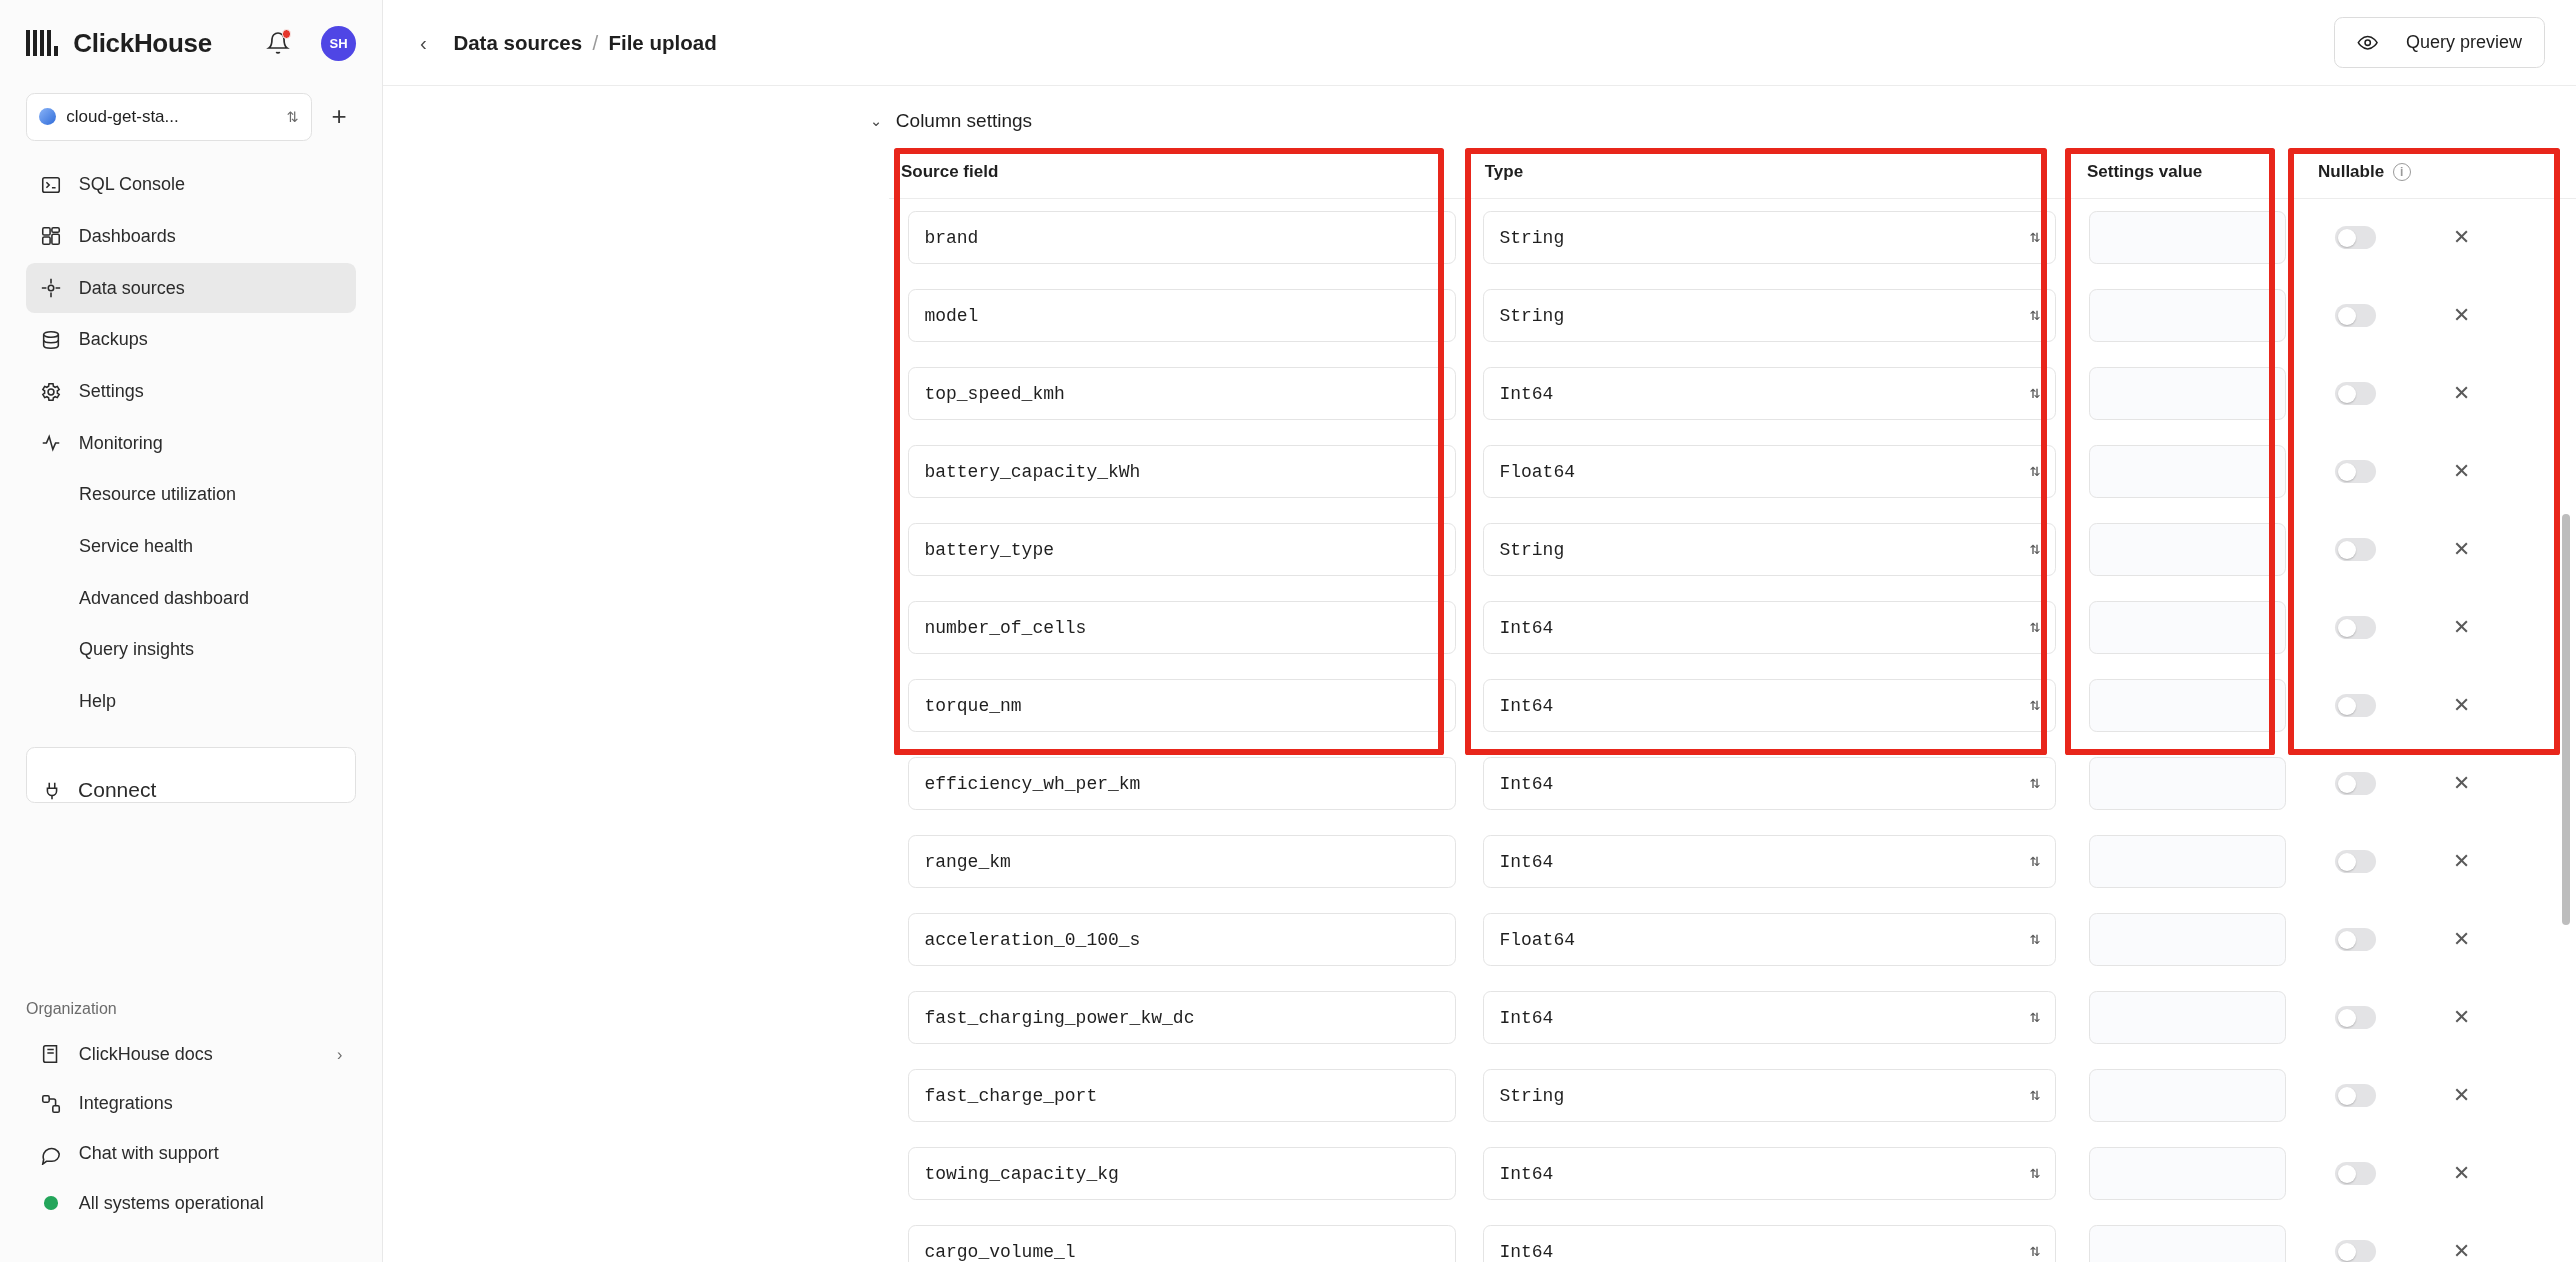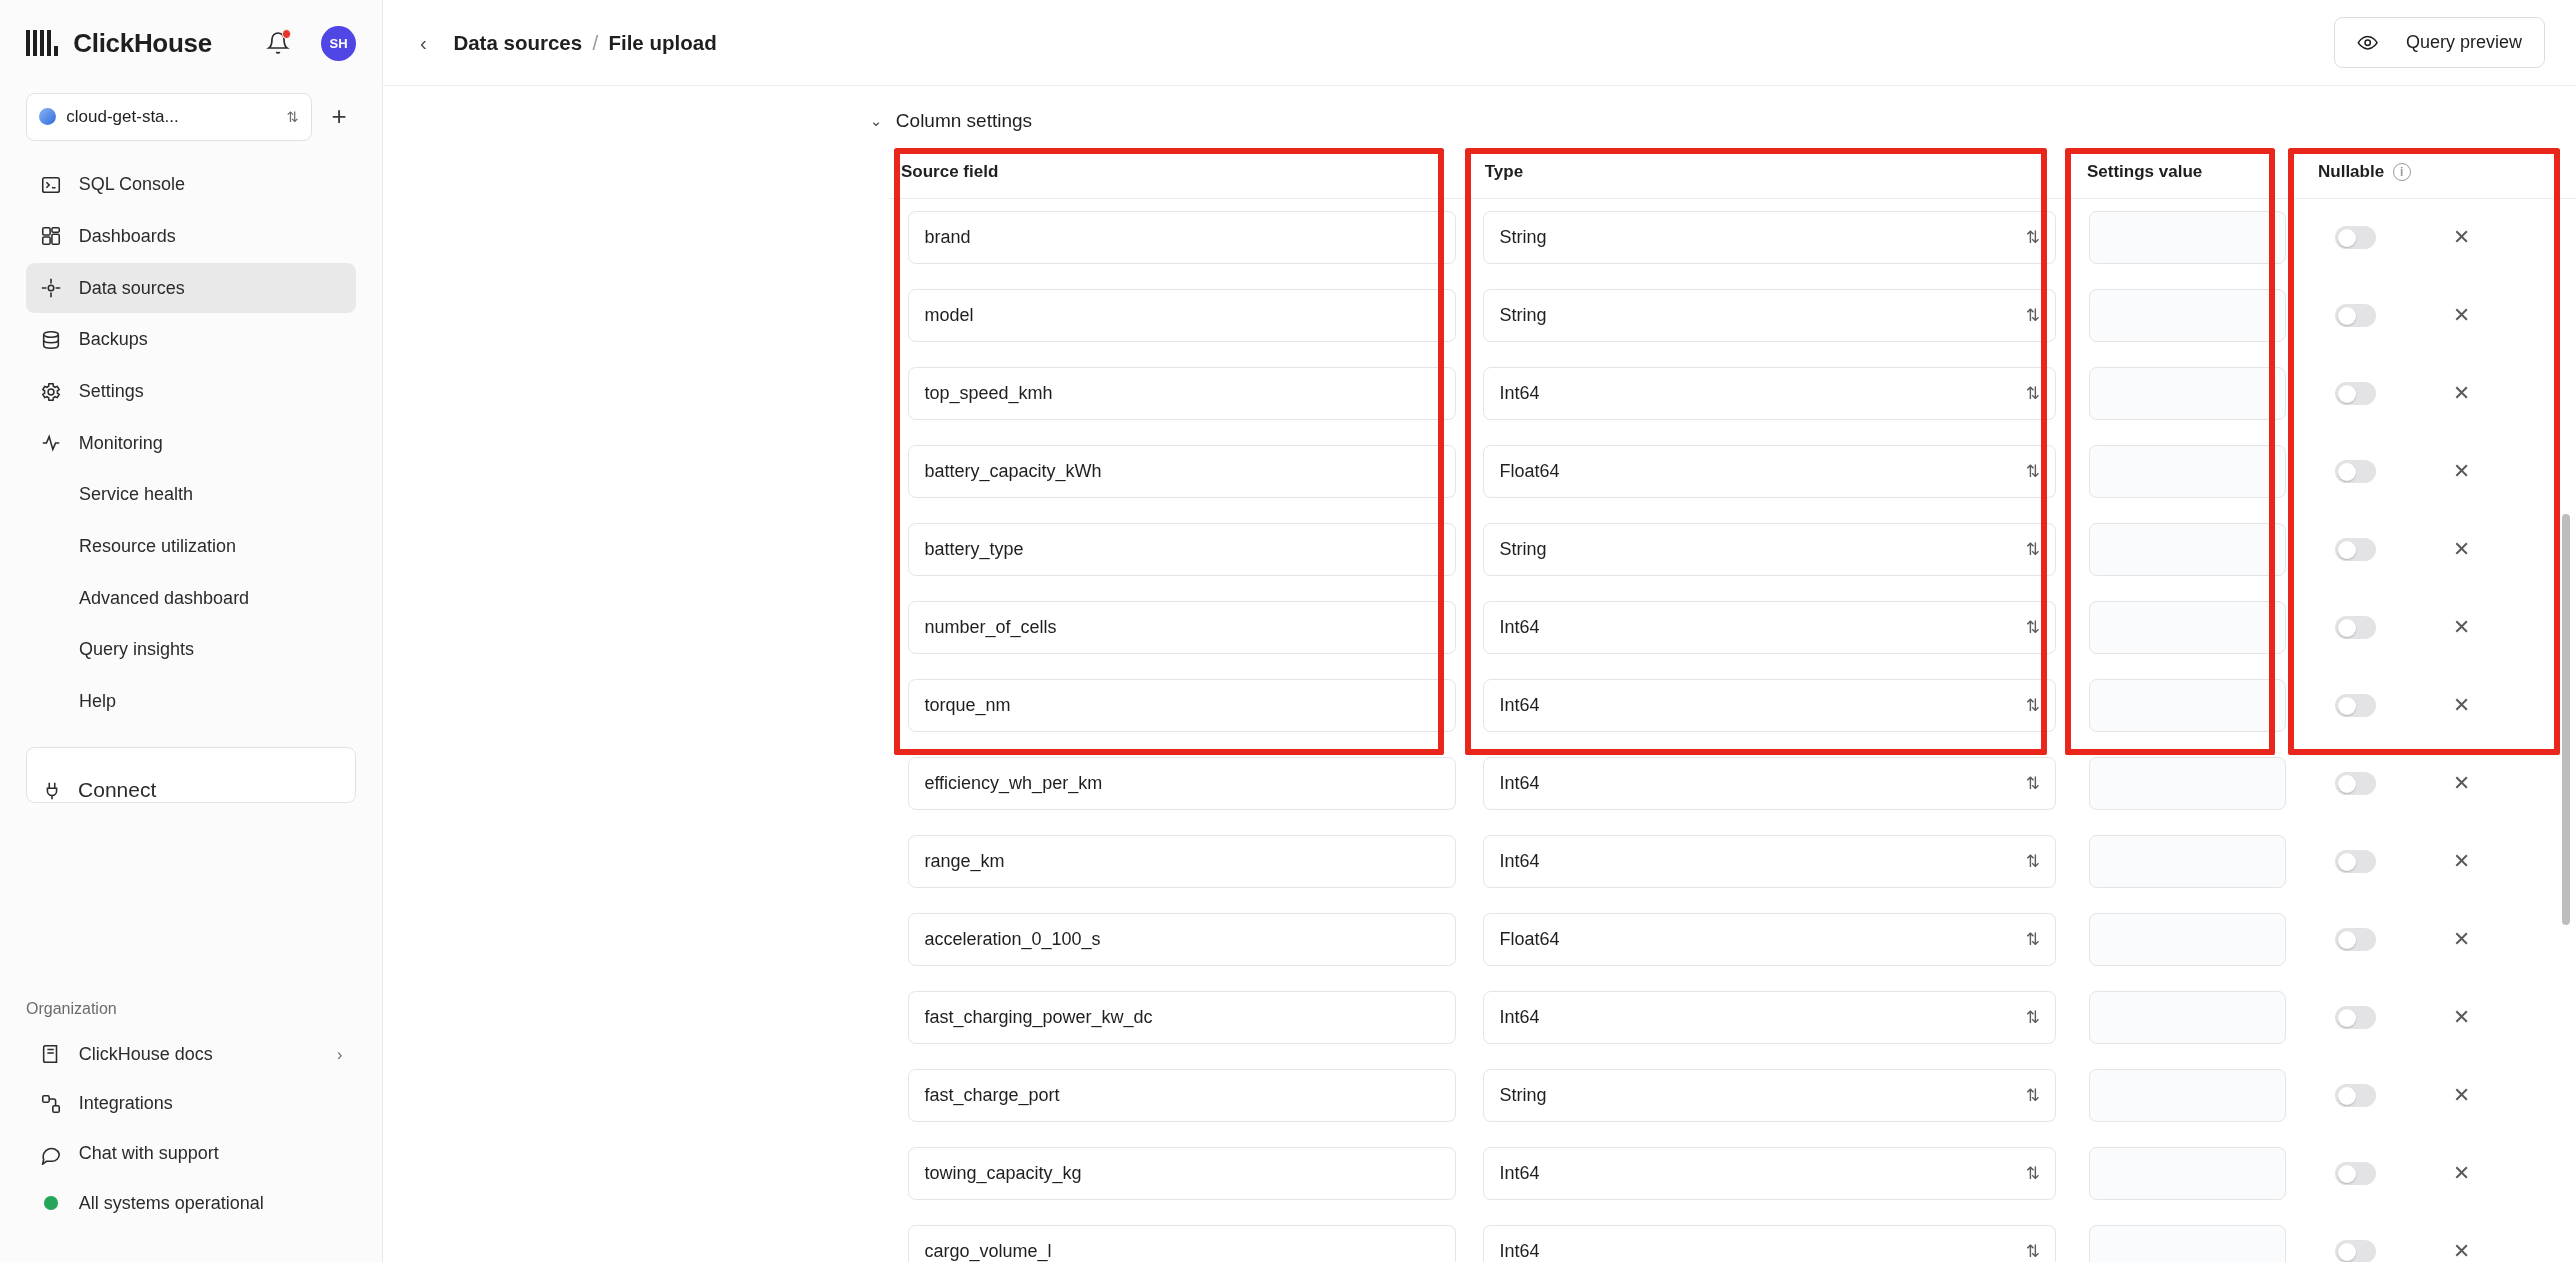--- a/index.html
+++ b/index.html
@@ -149,21 +149,21 @@
   .info-ic {
     width: 18px; height: 18px; border-radius: 50%;
     border: 1.4px solid #9a9a9a; color: #9a9a9a;
     font-size: 12px; display: flex; align-items: center; justify-content: center;
   }
 
   .row { display: flex; align-items: center; height: 78px; }
   .field-box {
     height: 53px; border: 0.9px solid #e4e4e4; border-radius: 7.7px;
     background: #fff; display: flex; align-items: center;
-    padding: 0 15.4px; font-size: 18px; color: #1f1f1f;
+    padding: 0 15.4px; font-size: 18px; color: #1f1f1f; font-family: Liberation Mono, monospace;
   }
   .cell-source { width: 582px; padding: 0 15.4px 0 19px; }
   .cell-source .field-box { width: 100%; }
   .cell-type { width: 599px; padding: 0 13.7px 0 12px; }
   .cell-type .field-box { width: 100%; position: relative; }
   .cell-type .updown { position: absolute; right: 15.4px; font-size: 17px; color:#5c5c5c; }
   .cell-default { width: 231px; padding: 0 15.4px 0 19px; }
   .cell-default .field-box { width: 100%; background: #fafbfd; }
   .cell-null { width: 274px; display: flex; align-items: center; padding-left: 34px; gap: 77px; }
 
@@ -278,24 +278,24 @@
       <div class="nav-item">
         <span class="nav-icon">
           <svg viewBox="0 0 24 24" fill="none" stroke="#2b2b2b" stroke-width="1.7">
               <path d="M3 12h4l3-7 4 14 3-7h4"></path>
             </svg>
         </span>
         <span>Monitoring</span>
       </div>
 
       <div class="nav-item nav-sub">
+        <span>Resource utilization</span>
+      </div>
+      <div class="nav-item nav-sub">
         <span>Service health</span>
-      </div>
-      <div class="nav-item nav-sub">
-        <span>Resource utilization</span>
       </div>
       <div class="nav-item nav-sub">
         <span>Advanced dashboard</span>
       </div>
       <div class="nav-item nav-sub">
         <span>Query insights</span>
       </div>
       <div class="nav-item nav-sub">
         <span>Help</span>
       </div>

